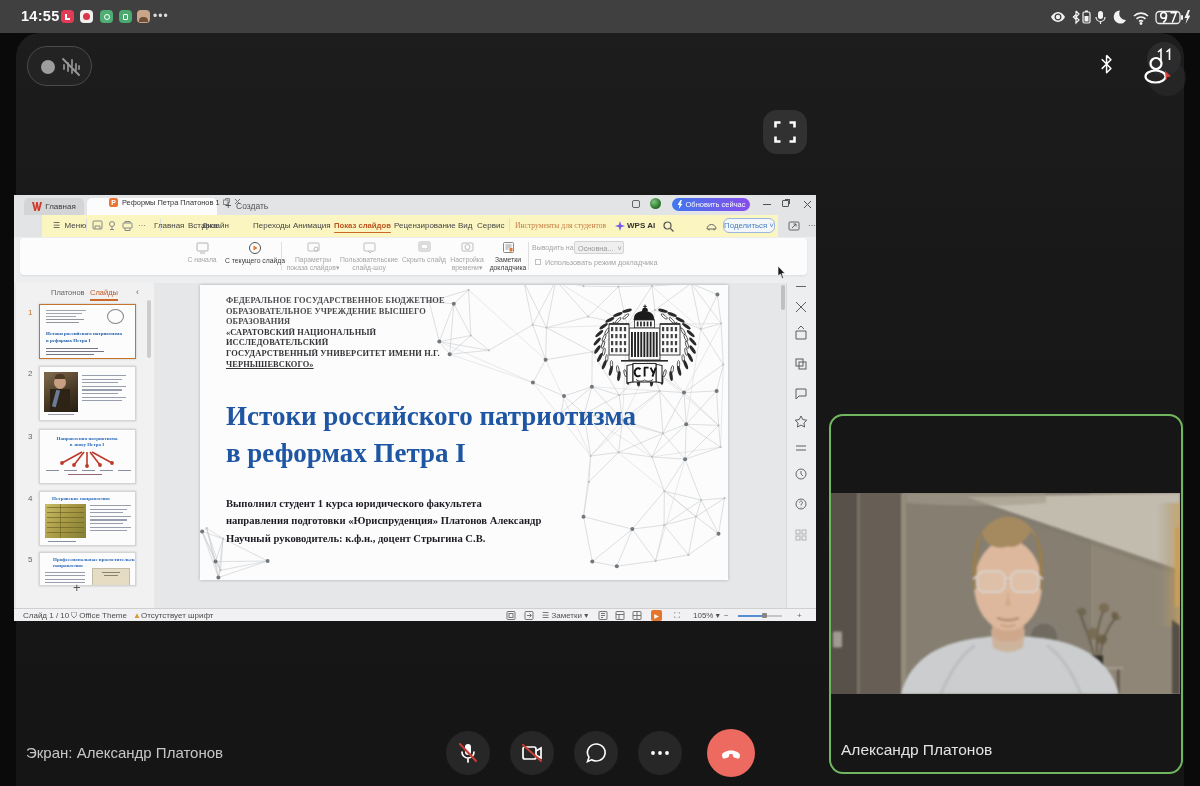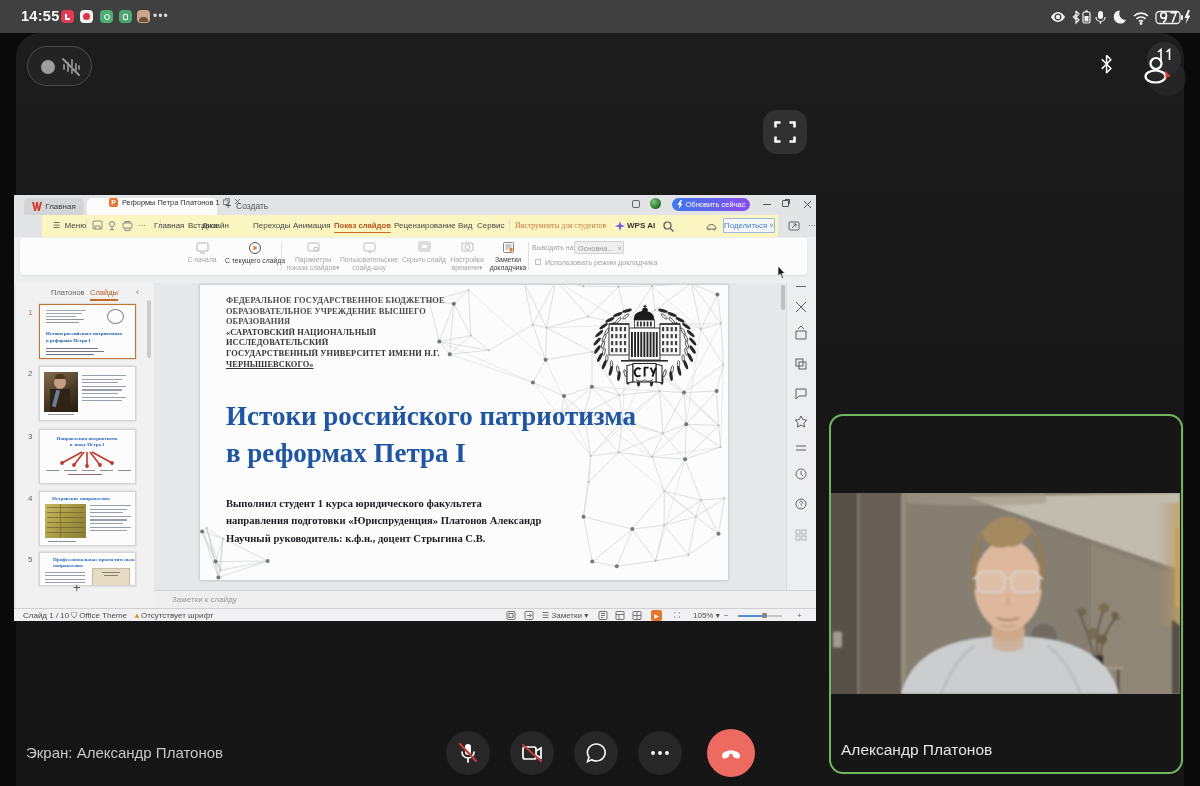--- a/index.html
+++ b/index.html
@@ -205,21 +205,21 @@
           <path d="M5.5 0 L6.8 4.2 L11 5.5 L6.8 6.8 L5.5 11 L4.2 6.8 L0 5.5 L4.2 4.2 Z" fill="#7a5cf0"></path>
         </svg>
       <div class="mi abs" style="left:585px; font-weight:bold; color:#333;">WPS AI</div>
       <svg class="abs" style="left:621px; top:6px;" width="11" height="11" viewBox="0 0 11 11">
           <circle cx="4.5" cy="4.5" r="3.5" stroke="#555" fill="none" stroke-width="1.2"></circle>
           <path d="M7.5 7.5 L10.5 10.5" stroke="#555" stroke-width="1.2"></path>
         </svg>
       <svg class="abs" style="left:663px; top:5px;" width="13" height="13" viewBox="0 0 13 13">
           <path d="M2 9 a4.5 4.5 0 1 1 9 0 Z M4 9 v1.5 M9 9 v1.5" stroke="#666" fill="none" stroke-width="1"></path>
         </svg>
-      <div class="abs cent" style="left:681px; top:3px; width:52px; height:15px; border:1px solid #9db9e0; border-radius:1px; background:#f6fafd; color:#4a7fc0; font-size:7.8px;">Поделиться&nbsp;˅</div>
+      <div class="abs cent" style="left:681px; top:3px; width:52px; height:15px; border:1px solid #9db9e0; border-radius:6px; background:#f6fafd; color:#4a7fc0; font-size:7.8px;">Поделиться&nbsp;˅</div>
       <svg class="abs" style="left:746px; top:5px;" width="12" height="12" viewBox="0 0 12 12">
           <rect x="1" y="2" width="10" height="8" rx="1" stroke="#666" fill="none"></rect>
           <path d="M4 8 L8 4 M8 4 h-2.5 M8 4 v2.5" stroke="#666" fill="none"></path>
         </svg>
       <div class="abs" style="left:766px; top:6px; color:#555; font-size:8px;">···</div>
       <div class="abs" style="left:784px; top:5px; color:#555; font-size:8px;">⌃</div>
     </div>
     <div id="ribbon" class="abs">
       <div id="ribbonpanel" class="abs"></div>
       <div class="rbtn abs" style="left:168px; width:40px;"><svg width="13" height="13" viewBox="0 0 13 13">
@@ -769,23 +769,20 @@
               <path d="M49.5 66.2 a3.6 4 0 1 0 0 6.2"></path>
               <path d="M53 64.6 h4.6 M53.6 64.6 v9"></path>
               <path d="M59.6 64.6 l2.6 5.2 M64.8 64.6 l-3.4 9"></path>
             </g>
           </svg>
       </div>
 
       <div class="abs" style="left:767px; top:2px; width:4px; height:25px; background:#c2c2c2; border-radius:2px;"></div>
     </div>
 
-    <div id="notes" class="abs">
-        <span style="position:absolute; left:18px; top:4px;">Заметки к слайду</span>
-      </div>
     <div id="wpsstatus" class="abs">
       <span class="abs" style="left:9px; top:2px;">Слайд 1 / 10</span>
       <span class="abs" style="left:57px; top:2px;">⛉ Office Theme</span>
       <span class="abs" style="left:119px; top:2px; color:#e09a2f;">▲</span>
       <span class="abs" style="left:127px; top:2px;">Отсутствует шрифт</span>
       <svg class="abs" style="left:492px; top:2px;" width="30" height="9" viewBox="0 0 30 9">
           <g stroke="#777" fill="none">
             <rect x="1" y="0.5" width="8" height="8" rx="1"></rect>
             <rect x="3" y="2.5" width="4" height="4"></rect>
             <rect x="19" y="0.5" width="8" height="8" rx="1"></rect>

